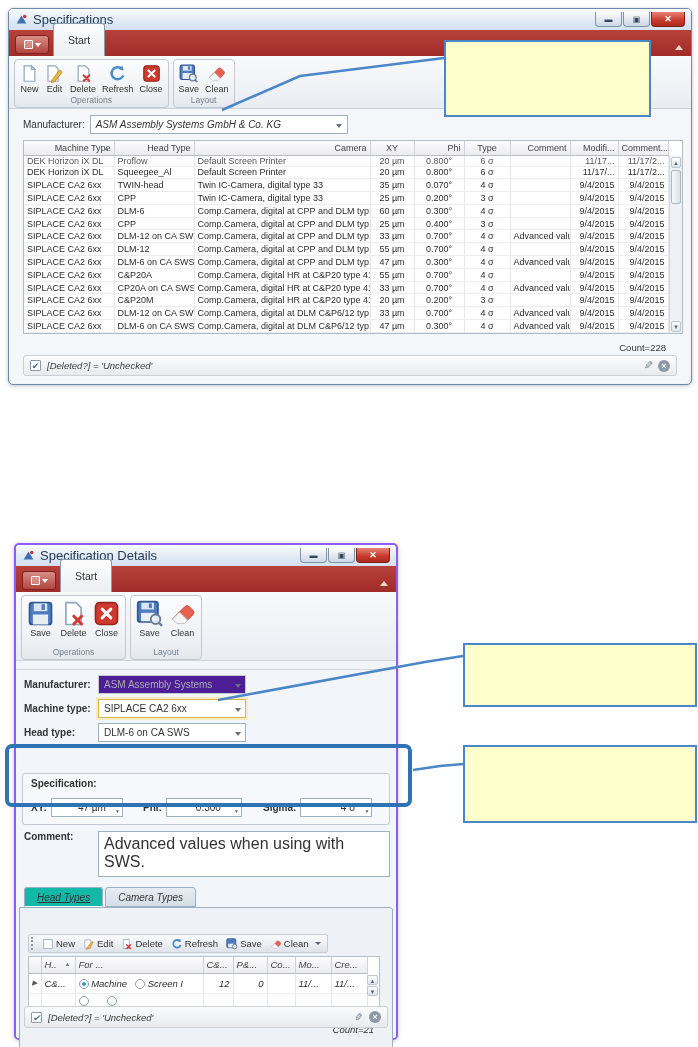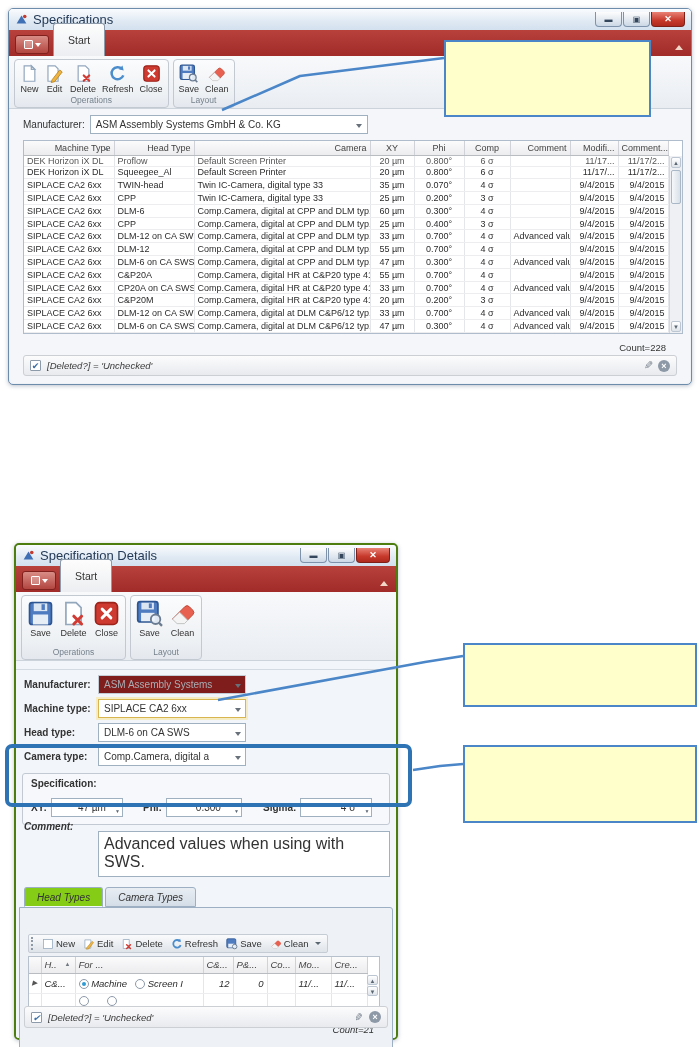--- a/index.html
+++ b/index.html
@@ -3,21 +3,21 @@
 <meta charset="utf-8">
 <style>
   * { margin:0; padding:0; box-sizing:border-box; }
   html,body { background:#fff; }
   body { font-family:"Liberation Sans", sans-serif; width:698px; height:1047px; position:relative; overflow:hidden; }
   .abs { position:absolute; }
 
   
   .win { position:absolute; border-radius:5px; background:#eef2f7; box-shadow:0 1px 4px rgba(60,80,110,.35); }
   .win1 { left:8px; top:8px; width:684px; height:377px; border:1px solid #6d8cab; z-index:1; }
-  .win2 { left:14px; top:543px; width:384px; height:497px; border:2px solid #4d7c0f; z-index:1; }
+  .win2 { left:14px; top:543px; width:384px; height:497px; border:2px solid #8b5cf6; z-index:1; }
   .titlebar { position:absolute; left:0; top:0; right:0; height:21px; border-radius:4px 4px 0 0;
     background:linear-gradient(#fafcfe,#dfe9f3 60%,#d3e0ee); display:flex; align-items:center; padding:0 6px; }
   .title-text { font-size:13px; color:#243a56; margin-left:5px; }
   .tb-btns { margin-left:auto; display:flex; }
   .tb-btn { width:27px; height:15px; border:1px solid #7e93ab; border-top:none; border-radius:0 0 4px 4px;
     background:linear-gradient(#fdfdfd,#ccd8e6); display:flex; align-items:center; justify-content:center;
     font-size:8px; color:#33465c; margin-left:1px; }
   .tb-close { width:34px; background:linear-gradient(#e98175,#c6392b 60%,#b02a1e); color:#fff; font-weight:bold; font-size:9px; border-color:#7e2018; }
 
   
@@ -66,31 +66,31 @@
   .fb-icons { margin-left:auto; display:flex; align-items:center; gap:5px; }
   .pencil { font-size:11px; color:#7d8691; transform:scaleX(-1); }
   .circlex { width:12px; height:12px; border-radius:50%; background:#8d99a7; color:#fff; font-size:9px; line-height:12px; text-align:center; font-weight:bold; }
 
   
   .w2body { position:absolute; left:0; right:0; top:116px; bottom:0; background:#f2f5f9; border-radius:0 0 3px 3px; }
   .frow { position:absolute; display:flex; align-items:center; }
   .flabel { font-size:10px; color:#333; font-weight:bold; }
   .combo2 { position:relative; border:1px solid #9fb0c1; background:#fff; height:19px; font-size:10px; color:#333; display:flex; align-items:center; padding:0 14px 0 5px; white-space:nowrap; overflow:hidden; }
   .combo2 .arr { position:absolute; right:4px; top:8px; width:0; height:0; border-left:3.5px solid transparent; border-right:3.5px solid transparent; border-top:4px solid #68707a; }
-  .combo2.disabled { background:#7f1d1d; color:#a9adb3; border-color:#c3cbd4; }
+  .combo2.disabled { background:#4c1d95; color:#a9adb3; border-color:#c3cbd4; }
   .combo2.focus { border-color:#d8b54e; box-shadow:0 0 0 2px #f6ecc4; }
   .groupbox { position:absolute; border:1px solid #c2c9d2; border-radius:3px; background:#f6f8fb; }
   .groupbox .gb-label { position:absolute; left:8px; top:4px; font-size:10px; font-weight:bold; color:#333; }
   .spin { position:relative; border:1px solid #9fb0c1; background:#fff; height:19px; font-size:10px; color:#333; display:flex; align-items:center; justify-content:flex-end; padding-right:16px; }
   .spin .ud { position:absolute; right:2px; top:2px; display:flex; flex-direction:column; font-size:5px; color:#5b6673; line-height:7px; }
   .textarea { position:absolute; border:1px solid #9fb0c1; background:#fff; font-size:16px; color:#333; padding:3px 5px; }
   .tabs { position:absolute; display:flex; }
   .tab { height:20px; padding:0 12px; font-size:10px; font-style:italic; color:#333; display:flex; align-items:center;
     border:1px solid #9db0c3; border-radius:3px 3px 0 0; background:linear-gradient(#e8edf3,#d4dde7); margin-right:2px; }
-  .tab.active { background:#84cc16; border-bottom:1px solid #f5f8fb; z-index:2; }
+  .tab.active { background:#14b8a6; border-bottom:1px solid #f5f8fb; z-index:2;text-decoration:underline; }
   .tabpanel { position:absolute; border:1px solid #9db0c3; border-radius:0 3px 3px 3px; background:#eef2f7; }
   .minitoolbar { position:absolute; height:19px; background:linear-gradient(#fafbfc,#dfe4ea); border:1px solid #c6ccd4; border-radius:2px;
     display:flex; align-items:center; font-size:9.5px; color:#333; padding:0 4px 0 2px; gap:2px; }
   .grip { width:3px; height:13px; border-left:2px dotted #8d99a7; margin-right:3px; }
   .titem { display:flex; align-items:center; gap:2px; padding:0 3px; }
   .tovf { width:9px; height:15px; display:flex; align-items:center; justify-content:center; }
   .tovf .dn { width:0; height:0; border-left:3px solid transparent; border-right:3px solid transparent; border-top:3.5px solid #5b6673; }
   .minigrid { position:absolute; background:#fff; border:1px solid #b6c1cd; font-style:italic; }
   table.mg { border-collapse:collapse; table-layout:fixed; font-size:9.5px; color:#2c2c2c; width:338px; }
   table.mg th { font-weight:normal; text-align:left; height:16px; padding:0 3px; background:linear-gradient(#fbfbfc,#ececee);
@@ -194,21 +194,21 @@
           <span>Clean</span>
         </div>
       </div>
       <div class="rgrouplabel">Layout</div>
     </div>
   </div>
 
   <div class="w1body">
     <div class="mrow">
       <span class="mlabel">Manufacturer:</span>
-      <div class="combo" style="width:278px;">
+      <div class="combo" style="width:258px;font-style:italic;">
         <span>ASM Assembly Systems GmbH &amp; Co. KG</span>
         <div class="arr"></div>
       </div>
     </div>
 
     <div class="grid">
       <table class="g">
         <colgroup>
             <col style="width:90px">
             <col style="width:80px">
@@ -219,22 +219,22 @@
             <col style="width:60px">
             <col style="width:48px">
             <col style="width:50px">
           </colgroup>
         <thead>
           <tr>
             <th><span>Machine Type</span><span class="sortarrow">▲</span></th>
             <th>Head Type</th>
             <th>Camera</th>
             <th style="text-align:center">XY</th>
-            <th style="text-align:center">Phi</th>
-            <th style="text-align:center">Comp</th>
+            <th style="">Phi</th>
+            <th style="text-align:center">Type</th>
             <th>Comment</th>
             <th>Modifi...</th>
             <th>Comment...</th>
           </tr>
         </thead>
         <tbody>
             <tr class="partial">
               <td>DEK Horizon iX DL</td>
               <td>Proflow</td>
               <td>Default Screen Printer</td>
@@ -513,27 +513,20 @@
           <div class="arr"></div>
       </div>
     </div>
     <div class="frow" style="left:8px; top:62px;">
       <span class="flabel" style="width:74px;">Head type:</span>
       <div class="combo2" style="width:148px;">
         <span>DLM-6 on CA SWS</span>
           <div class="arr"></div>
       </div>
     </div>
-    <div class="frow" style="left:8px; top:86px;">
-      <span class="flabel" style="width:74px;">Camera type:</span>
-      <div class="combo2" style="width:148px;">
-        <span>Comp.Camera, digital a</span>
-          <div class="arr"></div>
-      </div>
-    </div>
 
     <div class="groupbox" style="left:6px; top:112px; width:368px; height:52px;">
       <div class="gb-label">Specification:</div>
       <div class="frow" style="left:8px; top:24px;">
         <span class="flabel" style="margin-right:4px;">XY:</span>
         <div class="spin" style="width:72px;">
           <span>47 µm</span>
           <div class="ud">
               <span>▲</span>
               <span>▼</span>
@@ -555,21 +548,21 @@
         <div class="spin" style="width:72px;">
           <span>4 σ</span>
           <div class="ud">
               <span>▲</span>
               <span>▼</span>
             </div>
         </div>
       </div>
     </div>
 
-    <span class="flabel abs" style="left:8px; top:160px;font-style:italic;">Comment:</span>
+    <span class="flabel abs" style="left:8px; top:170px;">Comment:</span>
     <div class="textarea" style="left:82px; top:170px; width:292px; height:46px;">
       <span>Advanced values when using with SWS.</span>
     </div>
 
     <div class="tabs" style="left:8px; top:226px;">
       <div class="tab active">Head Types</div>
       <div class="tab">Camera Types</div>
     </div>
     <div class="tabpanel" style="left:3px; top:246px; width:374px; height:146px;">
 

